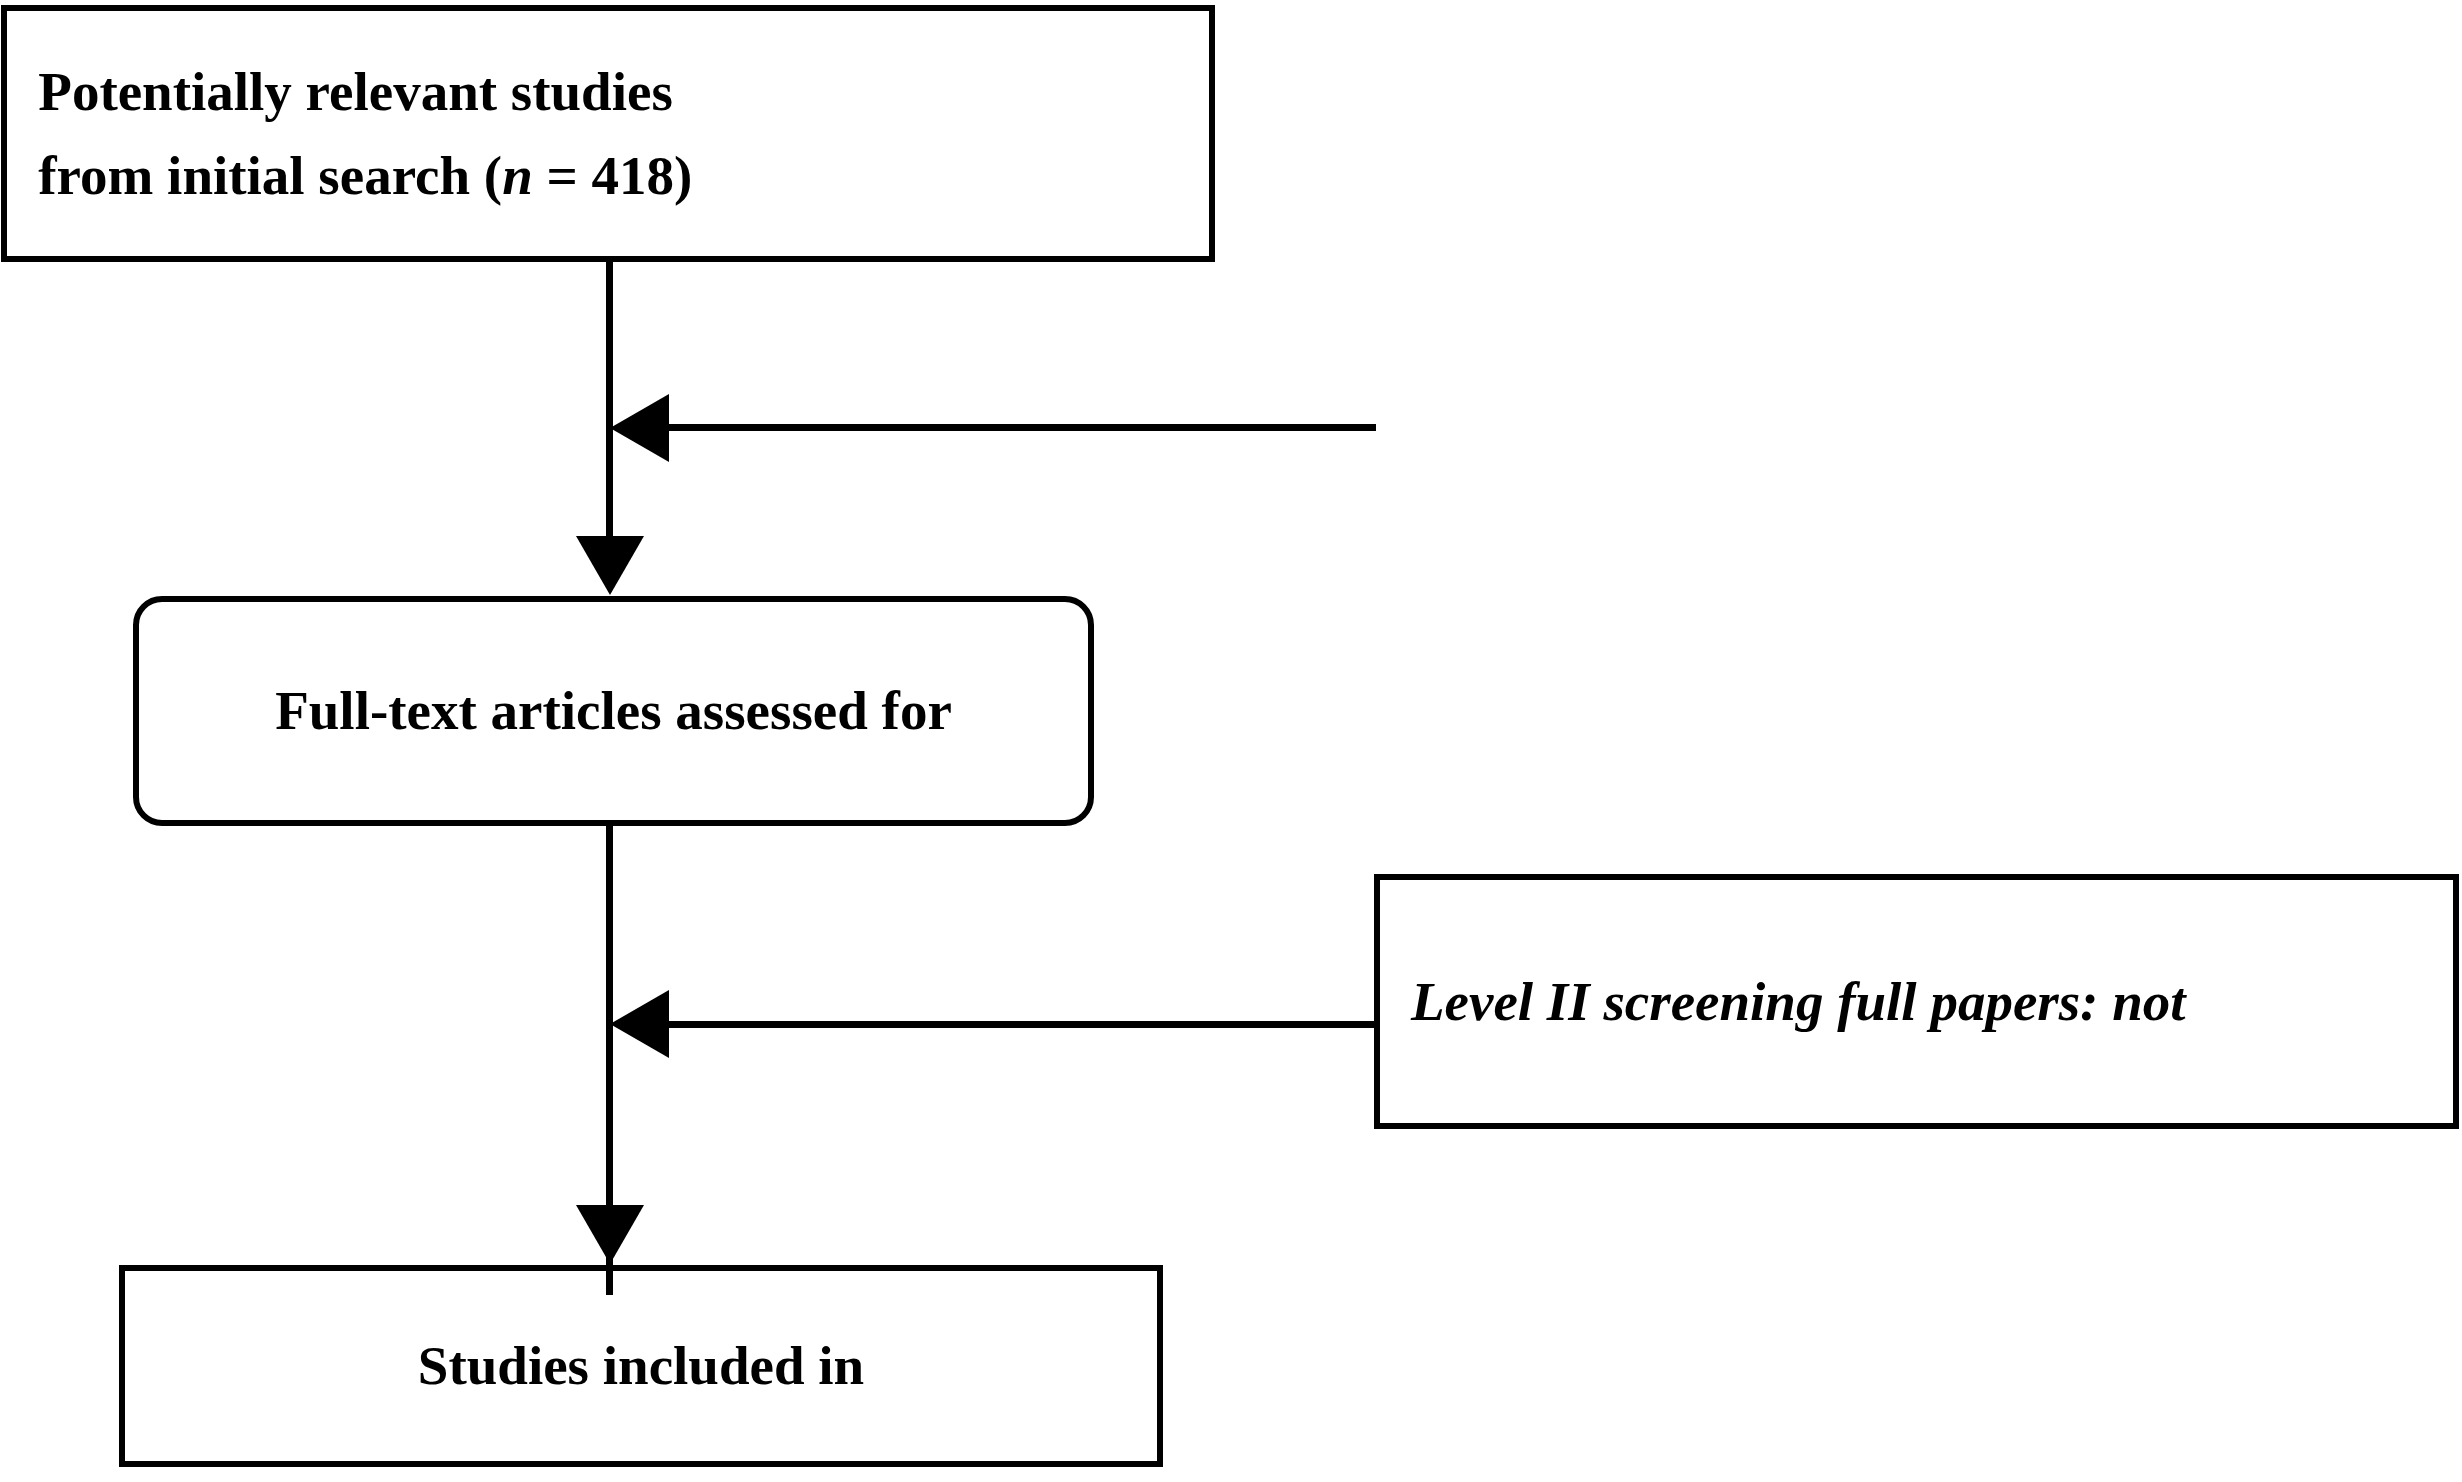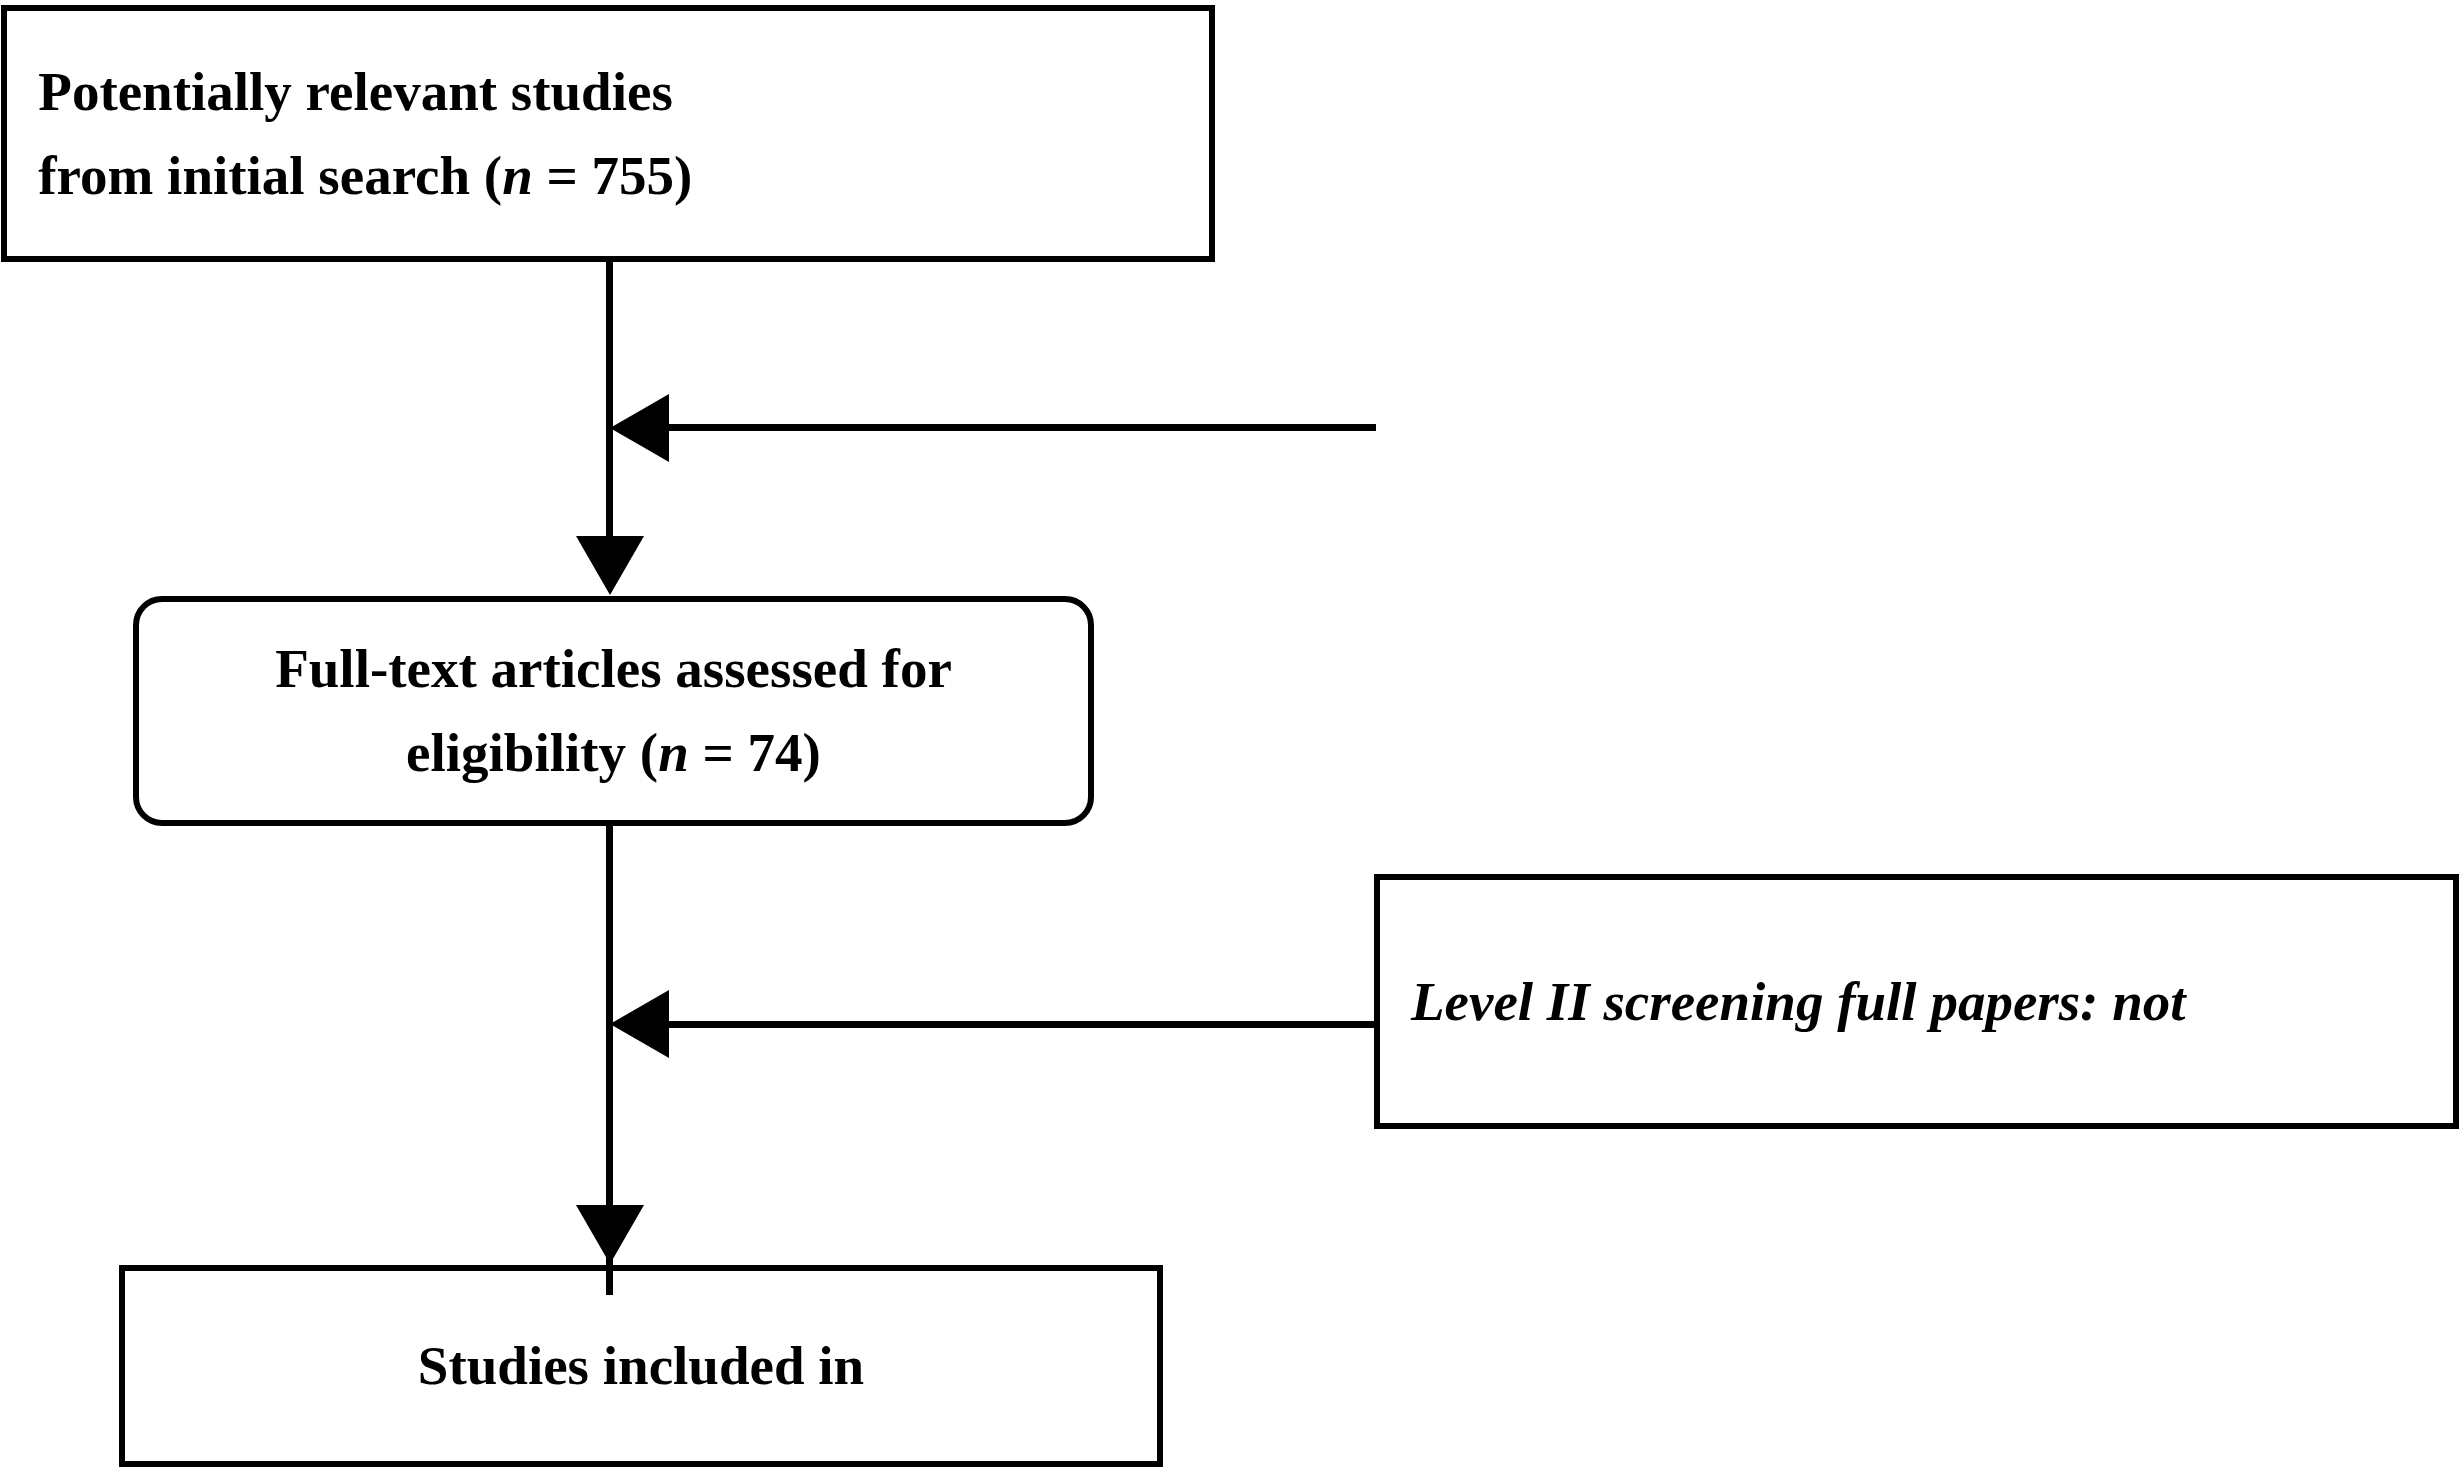--- a/index.html
+++ b/index.html
@@ -70,27 +70,26 @@
     border-right: 59px solid #000000;
   }
 </style>
 </head>
 <body>
 
 <div id="canvas">
 
   <div class="node-box align-left" style="left:1.3px; top:5.4px; width:1214px; height:257px;">
     <div class="node-text">Potentially relevant studies</div>
-    <div class="node-text"><span>from initial search (</span><span class="ital">n</span><span> = 755)</span></div>
+    <div class="node-text"><span>from initial search (</span><span class="ital">n</span><span> = 418)</span></div>
   </div>
 
 
   <div class="node-box align-center" style="left:133px; top:596px; width:961px; height:230px;border-radius:29px;">
     <div class="node-text">Full-text articles assessed for</div>
-    <div class="node-text"><span>eligibility (</span><span class="ital">n</span><span> = 74)</span></div>
   </div>
 
   <div class="node-box align-left" style="left:1374px; top:874px; width:1085px; height:255px;font-style:italic;">
     <div class="node-text">Level II screening full papers: not</div>
   </div>
 
   <div class="node-box align-center" style="left:119px; top:1265px; width:1044px; height:202px;">
     <div class="node-text">Studies included in</div>
   </div>
 

